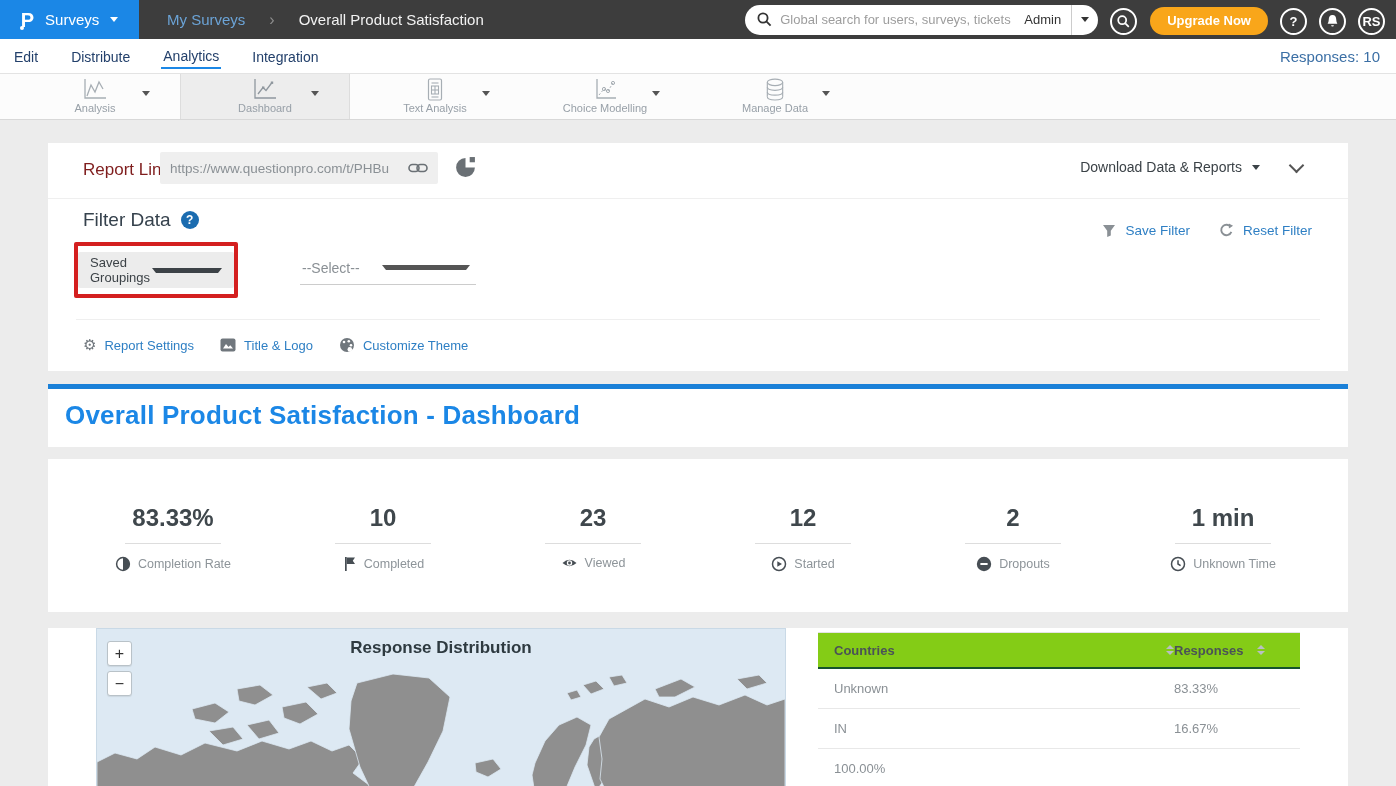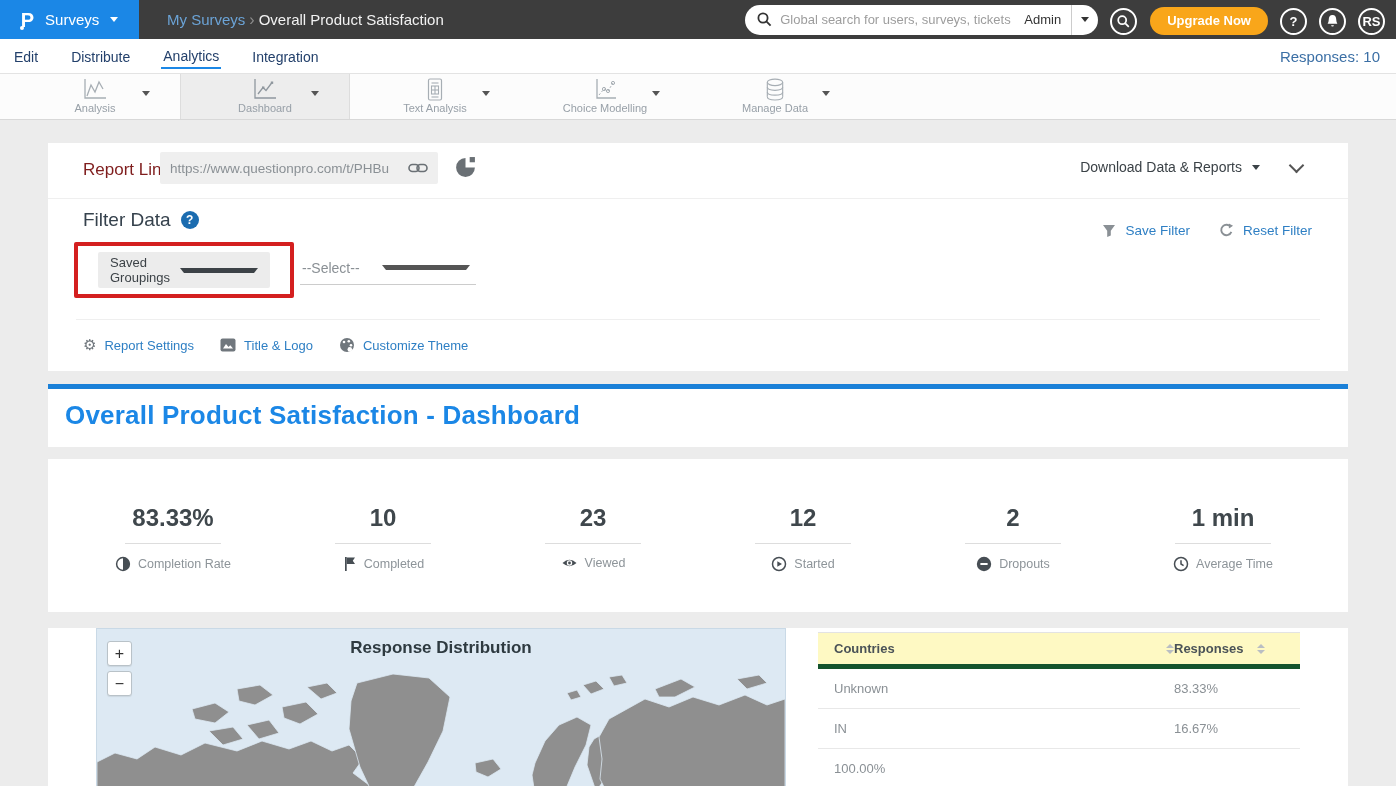--- a/index.html
+++ b/index.html
@@ -8,21 +8,21 @@
     font-family:"Liberation Sans", sans-serif;
     background:#ececec; position:relative; color:#444;
   }
   
   .topbar { position:absolute; top:0; left:0; right:0; height:39px; background:#3d3d3d; display:flex; align-items:center; }
   .logo-block { width:139px; height:39px; background:#1b87e6; color:#fff; display:flex; align-items:center; justify-content:center; gap:11px; cursor:pointer; flex:none; }
   .logo-p { font-size:20px; font-weight:bold; position:relative; line-height:1; }
   .logo-p i { position:absolute; left:-1px; bottom:0px; width:4px; height:4px; background:#fff; border-radius:50%; }
   .logo-product { font-size:15px; }
   .caret { display:inline-block; width:0; height:0; border-left:4px solid transparent; border-right:4px solid transparent; border-top:5px solid currentColor; }
-  .crumbs { display:flex; align-items:center; gap:4px; margin-left:28px; font-size:15px; }
+  .crumbs { display:flex; align-items:center; gap:24px; margin-left:28px; font-size:15px; }
   .crumb-link { color:#6ba3d6; cursor:pointer; }
   .crumb-sep { color:#8d8d8d; font-size:16px; }
   .crumb-page { color:#f2f2f2; }
   .topbar-right { margin-left:auto; display:flex; align-items:flex-end; margin-right:11px; }
   .search-pill { width:353px; height:30px; background:#fff; border-radius:16px; display:flex; align-items:center; overflow:hidden; }
   .search-pill .mag { margin:0 8px 0 12px; flex:none; }
   .search-input { border:none; outline:none; flex:1; font-size:13px; color:#444; font-family:inherit; min-width:0; }
   .search-input::placeholder { color:#9d9d9d; }
   .scope { font-size:13px; color:#333; padding:0 10px; border-right:1px solid #ccc; height:100%; display:flex; align-items:center; }
   .scope-caret { width:26px; height:100%; display:flex; align-items:center; justify-content:center; color:#333; cursor:pointer; }
@@ -47,21 +47,21 @@
   .report-input { position:absolute; left:112px; top:9px; width:278px; height:32px; background:#efefef; border-radius:2px; display:flex; align-items:center; padding:0 10px; cursor:text;gap:13px; }
   .report-url { font-size:13.5px; color:#8a9095; white-space:nowrap; overflow:hidden; flex:1; }
   .share-icon { position:absolute; left:406px; top:13px; cursor:pointer; }
   .download { position:absolute; right:88px; top:16px; font-size:14px; color:#3b4247; display:flex; align-items:center; gap:10px; cursor:pointer; }
   .collapse-chevron { position:absolute; right:46px; top:17px; width:11px; height:11px; border-right:2px solid #555; border-bottom:2px solid #555; transform:rotate(45deg); cursor:pointer; }
   .filter-title-row { position:absolute; left:35px; top:66px; display:flex; align-items:center; gap:10px; }
   .filter-title { font-size:19px; color:#36424d; }
   .help-bubble { width:18px; height:18px; border-radius:50%; background:#1b6cb0; color:#fff; font-size:12px; font-weight:bold; display:flex; align-items:center; justify-content:center; cursor:pointer; }
   .filter-actions { position:absolute; right:36px; top:80px; display:flex; gap:29px;align-items:center; }
   .filter-action { display:flex; align-items:center; gap:9px; font-size:13.5px; color:#2e7fc4; cursor:pointer; }
-  .annotation-box { position:absolute; left:26px; top:99px; width:220px; height:56px; border:4px solid #d41f1f; border-radius:2px; display:flex; align-items:center; justify-content:center; }
+  .annotation-box { position:absolute; left:26px; top:99px; width:164px; height:56px; border:4px solid #d41f1f; border-radius:2px; display:flex; align-items:center; justify-content:center; }
   .select-grey { width:172px; height:36px; background:#ececec; border-radius:2px; display:flex; align-items:center; padding:0 12px; cursor:pointer; }
   .select-grey span { flex:1; font-size:13px; color:#3c4247; }
   .select-grey .caret { color:#3c4247; }
   .select-line { position:absolute; left:252px; top:108px; width:176px; height:34px; border-bottom:1px solid #ccc; display:flex; align-items:center; padding:0 6px 0 2px; cursor:pointer; }
   .select-line span { flex:1; font-size:14px; color:#8a9095; }
   .select-line .caret { color:#555; }
   .links-row { position:absolute; left:35px; top:190px; display:flex; gap:26px; align-items:center; height:24px; }
   .link-item { display:flex; align-items:center; gap:8px; font-size:13px; color:#2e7fc4; cursor:pointer; }
   .gear-glyph { font-size:15px; color:#70777d; }
   
@@ -75,21 +75,21 @@
   .stat-divider { width:96px; margin:12px auto 0; border-top:1px solid #ddd; }
   .stat-label { margin-top:12px; display:flex; align-items:center; justify-content:center; gap:7px; font-size:12.5px; color:#8d9499; }
   
   .bottomcard { top:628px; height:158px; overflow:hidden; }
   .map-panel { position:absolute; left:48px; top:0; width:690px; height:200px; background:#dde9f3; border:1px solid #c9d9e6; overflow:hidden; }
   .map-title { text-align:center; margin-top:9px; font-size:17px; font-weight:bold; color:#2e3a40; }
   .zoom-ctl { position:absolute; left:10px; top:12px; display:flex; flex-direction:column; gap:5px; }
   .zoom-btn { width:25px; height:25px; background:#fff; border:1px solid #b9c2c8; border-radius:3px; font-size:16px; color:#333; font-family:inherit; cursor:pointer; line-height:1; box-shadow:0 1px 1px rgba(0,0,0,0.08); }
   .map-svg { position:absolute; left:0; top:38px; }
   .geo-table { position:absolute; left:770px; top:4px; width:482px; font-size:13px; }
-  .geo-head { height:37px; background:#fef9c3; border-top:1px solid #e3e3e3; border-bottom:5px solid #14532d; display:flex; padding:0 16px; }
+  .geo-head { height:37px; background:#84cc16; border-top:1px solid #e3e3e3; border-bottom:2px solid #14532d; display:flex; padding:0 16px; }
   .geo-head .col1 { flex:1; display:flex; align-items:center; font-weight:bold; color:#4a5257; cursor:pointer; }
   .geo-head .col2 { width:110px; display:flex; align-items:center; gap:14px; font-weight:bold; color:#4a5257; cursor:pointer; }
   .sort { display:inline-flex; flex-direction:column; gap:2px; margin-left:16px; }
   .sort i { width:0; height:0; border-left:4px solid transparent; border-right:4px solid transparent; }
   .sort .up { border-bottom:4px solid #b9bec3; }
   .sort .down { border-top:4px solid #b9bec3; }
   .geo-row { height:40px; display:flex; align-items:center; padding:0 16px; border-bottom:1px solid #e8e8e8; color:#8a9095; }
   .geo-row .c1 { flex:1; }
   .geo-row .c2 { width:110px; }
   svg { display:block; }
@@ -348,21 +348,21 @@
     </div>
   </div>
   <div class="stat">
     <div class="stat-value">1 min</div>
     <div class="stat-divider"></div>
     <div class="stat-label">
       <svg width="16" height="16" viewBox="0 0 16 16">
           <circle cx="8" cy="8" r="6.5" fill="none" stroke="#474e54" stroke-width="1.5"></circle>
           <path d="M8 4.3 V8 L10.6 9.6" stroke="#474e54" stroke-width="1.5" fill="none"></path>
         </svg>
-      <span>Average Time</span>
+      <span>Unknown Time</span>
     </div>
   </div>
 </div>
 
 <div class="card bottomcard">
   <div class="map-panel">
     <div class="map-title">Response Distribution</div>
     <div class="zoom-ctl">
       <button class="zoom-btn">+</button>
       <button class="zoom-btn">−</button>

